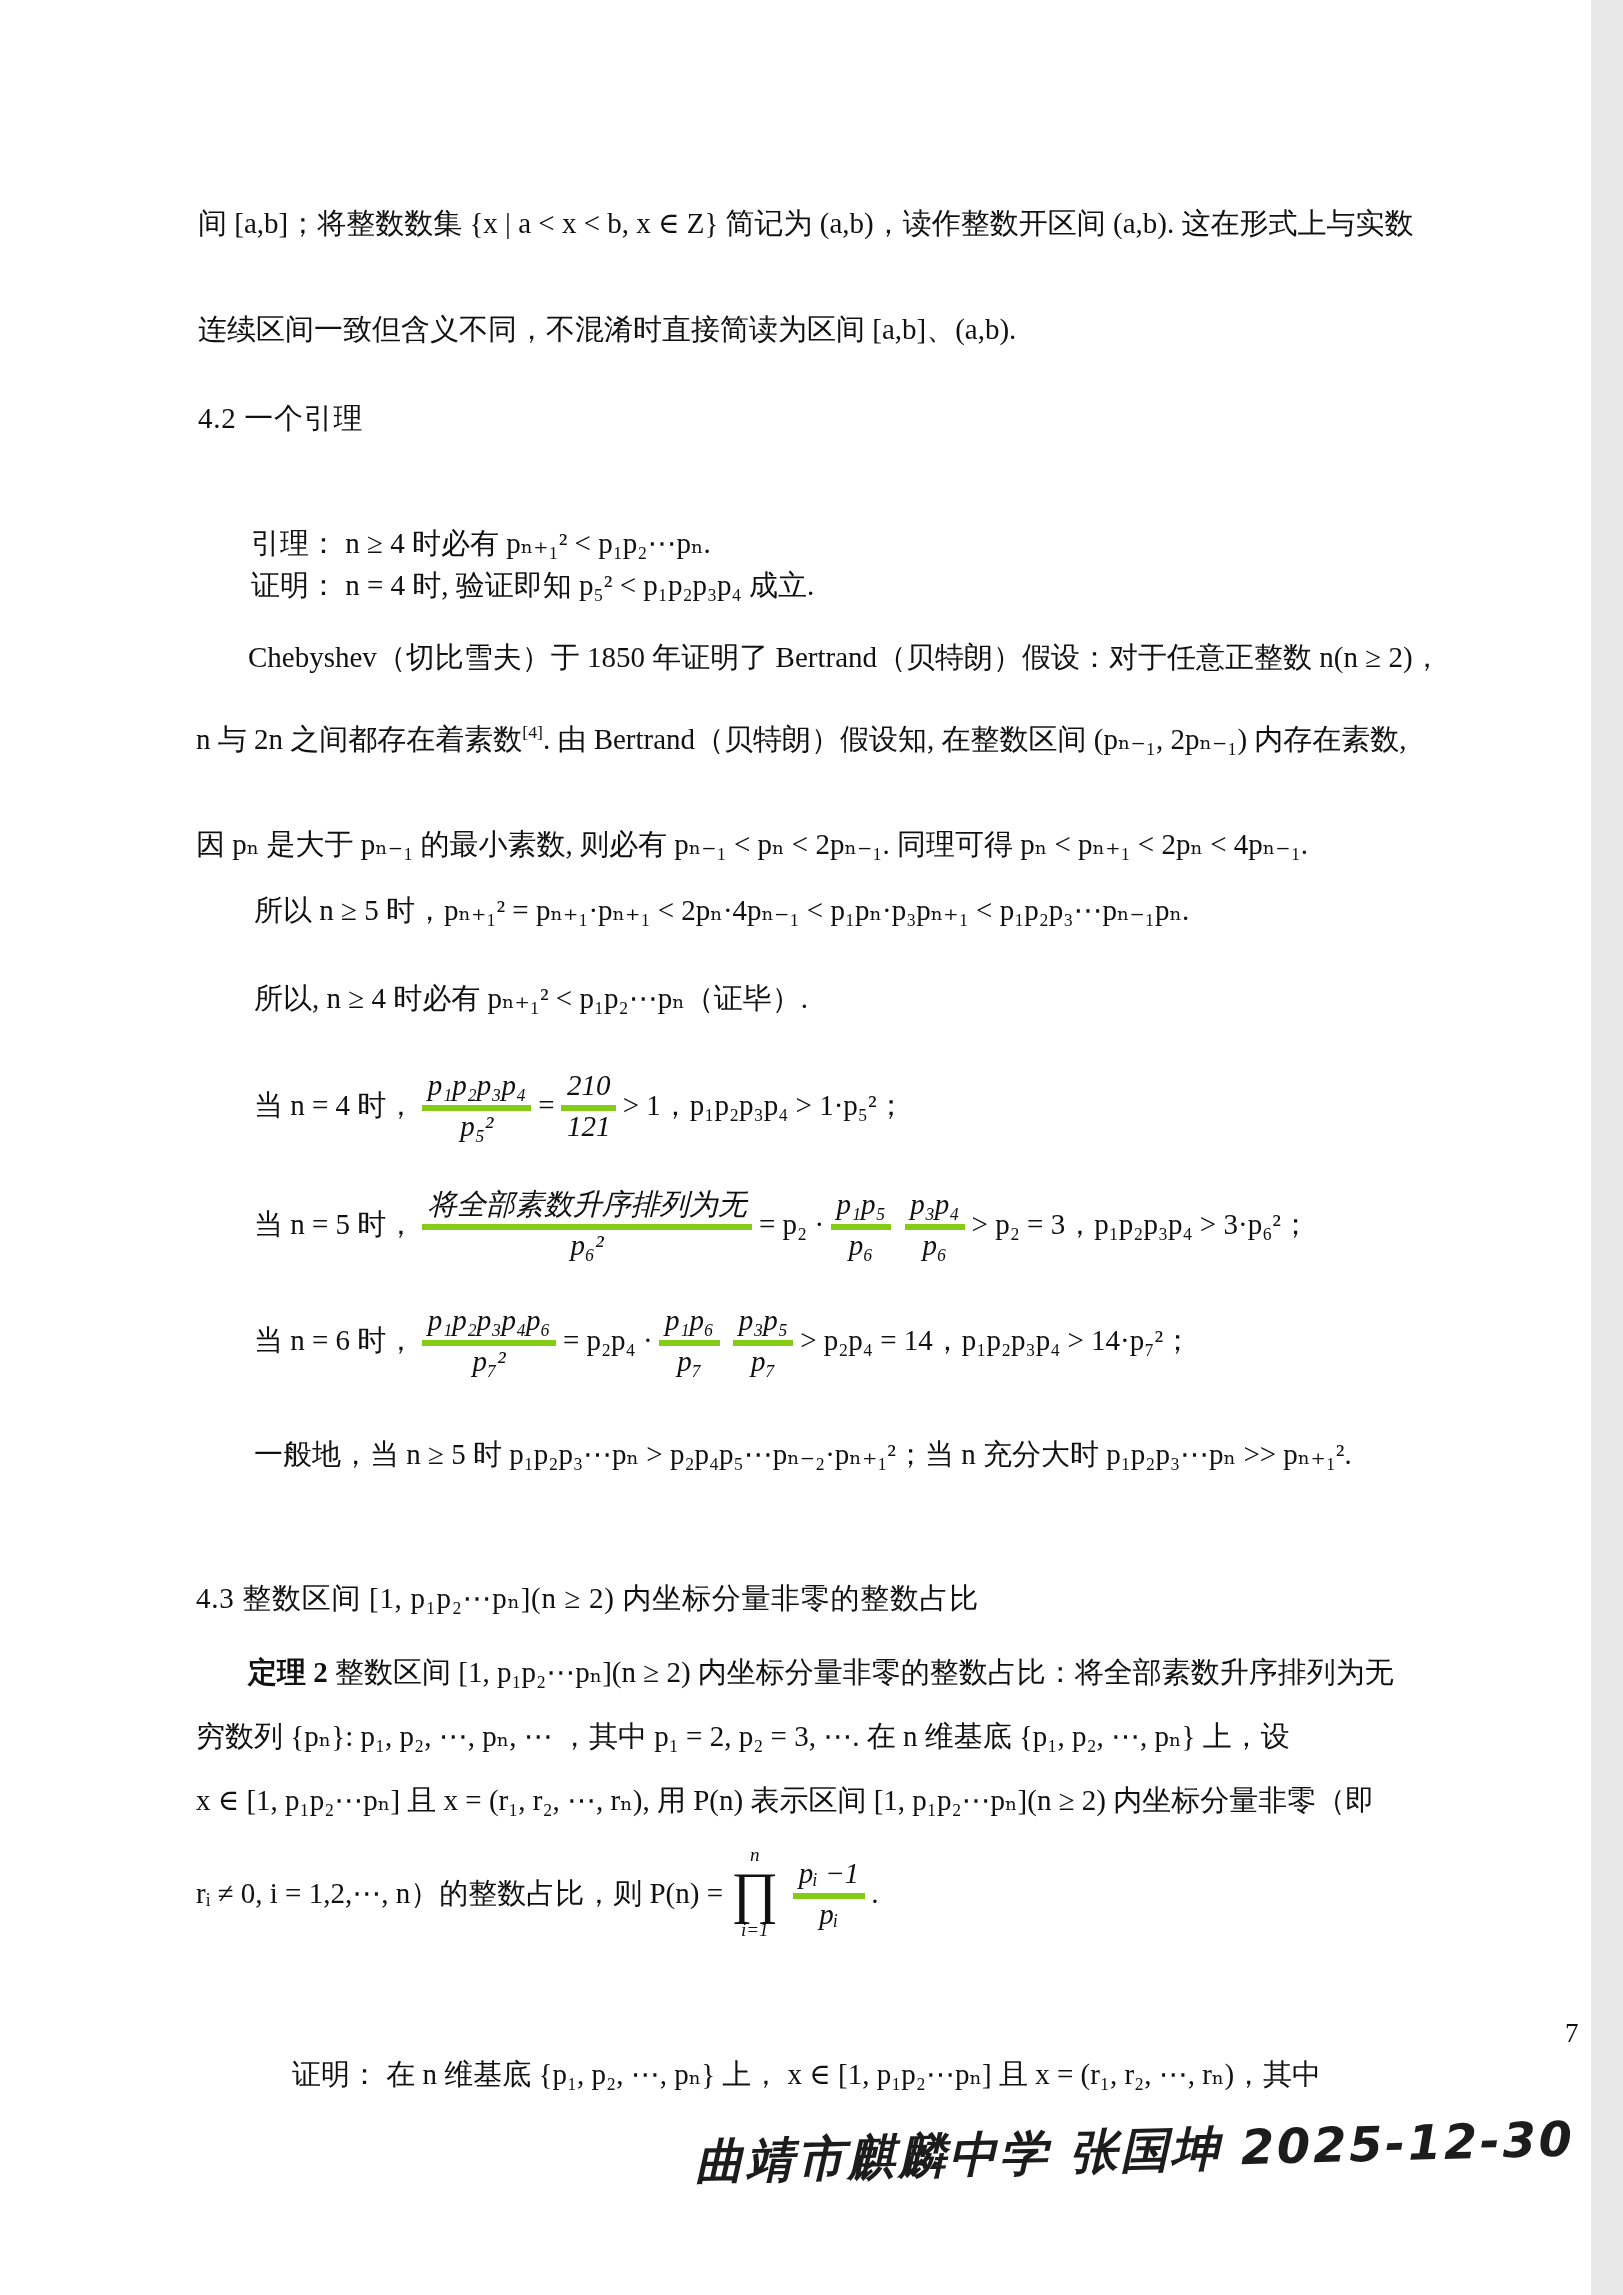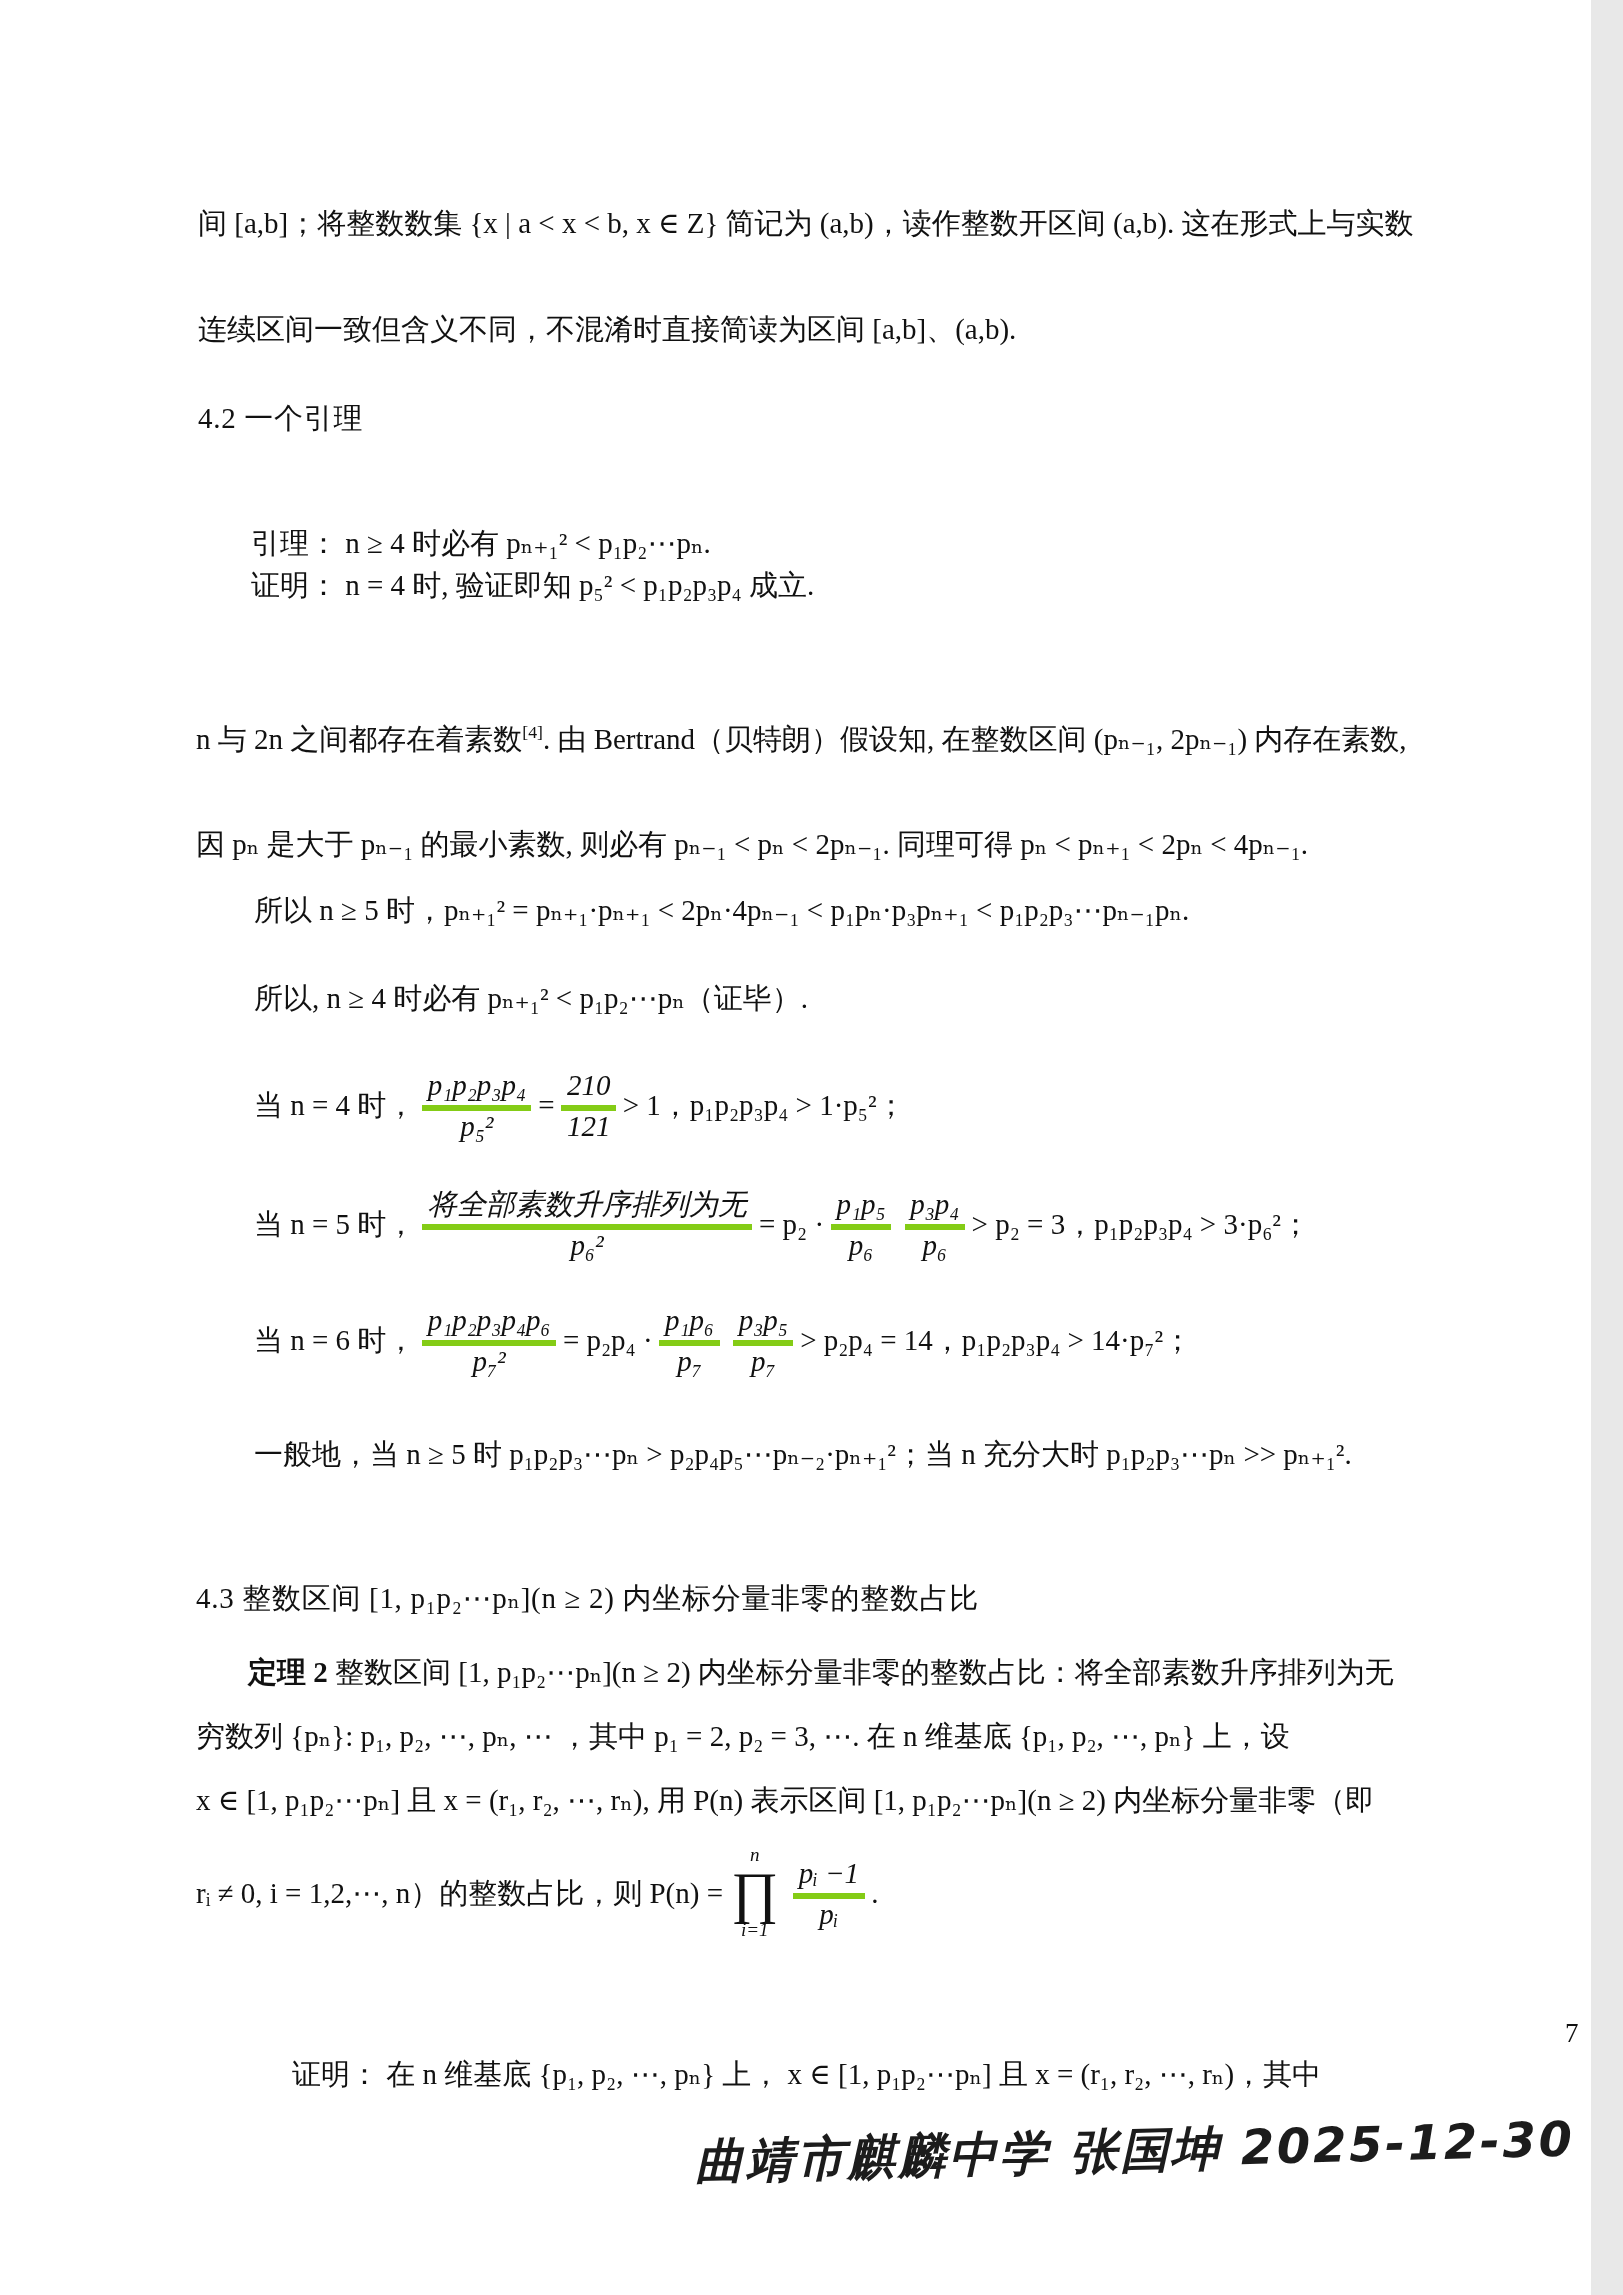--- a/index.html
+++ b/index.html
@@ -72,20 +72,21 @@
 <div class="page">
 
   <div class="line l-intro1">间 [a,b]；将整数数集 {x | a &lt; x &lt; b, x ∈ Z} 简记为 (a,b)，读作整数开区间 (a,b). 这在形式上与实数</div>
   <div class="line l-intro2">连续区间一致但含义不同，不混淆时直接简读为区间 [a,b]、(a,b).</div>
 
   <div class="line heading h-42">4.2 一个引理</div>
 
   <div class="line l-lemma">引理： n ≥ 4 时必有 pₙ₊₁² &lt; p₁p₂⋯pₙ.</div>
   <div class="line l-proof4">证明： n = 4 时, 验证即知 p₅² &lt; p₁p₂p₃p₄ 成立.</div>
 
+  <div class="line l-cheb1">Chebyshev（切比雪夫）于 1850 年证明了 Bertrand（贝特朗）假设：对于任意正整数 n(n ≥ 2)，</div>
   <div class="line l-cheb2">
     <span>n 与 2n 之间都存在着素数</span><sup class="cite">[4]</sup><span>. 由 Bertrand（贝特朗）假设知, 在整数区间 (pₙ₋₁, 2pₙ₋₁) 内存在素数,</span>
   </div>
   <div class="line l-cheb3">因 pₙ 是大于 pₙ₋₁ 的最小素数, 则必有 pₙ₋₁ &lt; pₙ &lt; 2pₙ₋₁. 同理可得 pₙ &lt; pₙ₊₁ &lt; 2pₙ &lt; 4pₙ₋₁.</div>
 
   <div class="line l-ded1">所以 n ≥ 5 时，pₙ₊₁² = pₙ₊₁·pₙ₊₁ &lt; 2pₙ·4pₙ₋₁ &lt; p₁pₙ·p₃pₙ₊₁ &lt; p₁p₂p₃⋯pₙ₋₁pₙ.</div>
   <div class="line l-ded2">所以, n ≥ 4 时必有 pₙ₊₁² &lt; p₁p₂⋯pₙ（证毕）.</div>
 
   <div class="line mathrow l-case4">
     <span>当 n = 4 时，</span>

